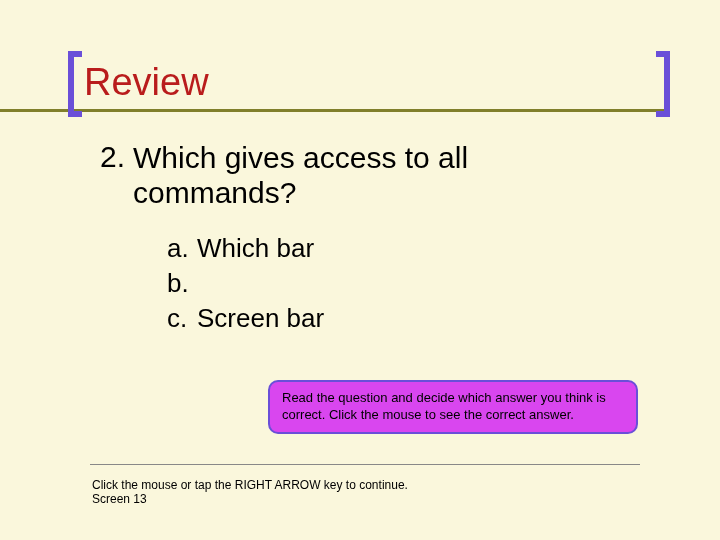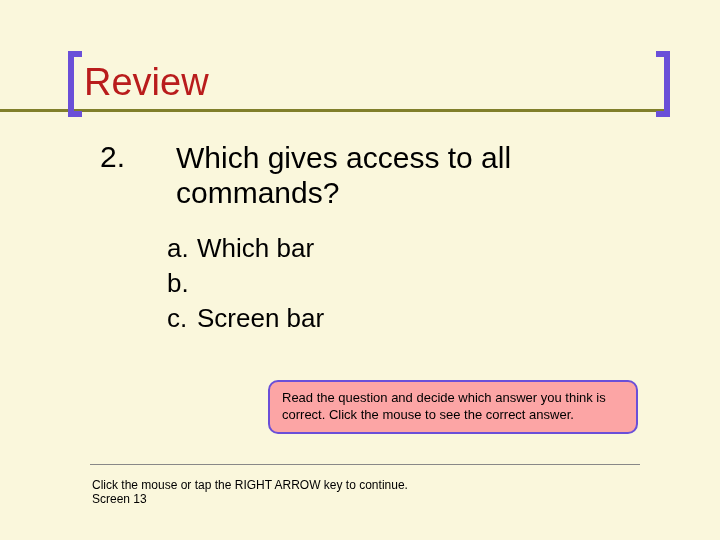--- a/index.html
+++ b/index.html
@@ -71,21 +71,20 @@
   .q-num {
     width: 38px;
     font-size: 30px;
     text-align: right;
     padding-right: 8px;
   }
   .q-text {
     flex: 1;
     font-size: 30px;
     line-height: 1.18;
-    margin-left: 43px;
   }
   .options {
     margin-top: 20px;
     margin-left: 72px;
   }
   .opt-row {
     display: flex;
     font-size: 26px;
     line-height: 1.35;
   }
@@ -95,21 +94,21 @@
   .hint-box {
     position: absolute;
     top: 380px;
     left: 268px;
     width: 370px;
     border: 2px solid #6a4fd8;
     border-radius: 10px;
     padding: 8px 12px;
     font-size: 13px;
     line-height: 1.3;
-    background: #fca5a5;
+    background: #d946ef;
   }
   .footer-line {
     position: absolute;
     left: 90px;
     top: 464px;
     width: 550px;
     height: 1px;
     background: #888;
   }
   .footer {

